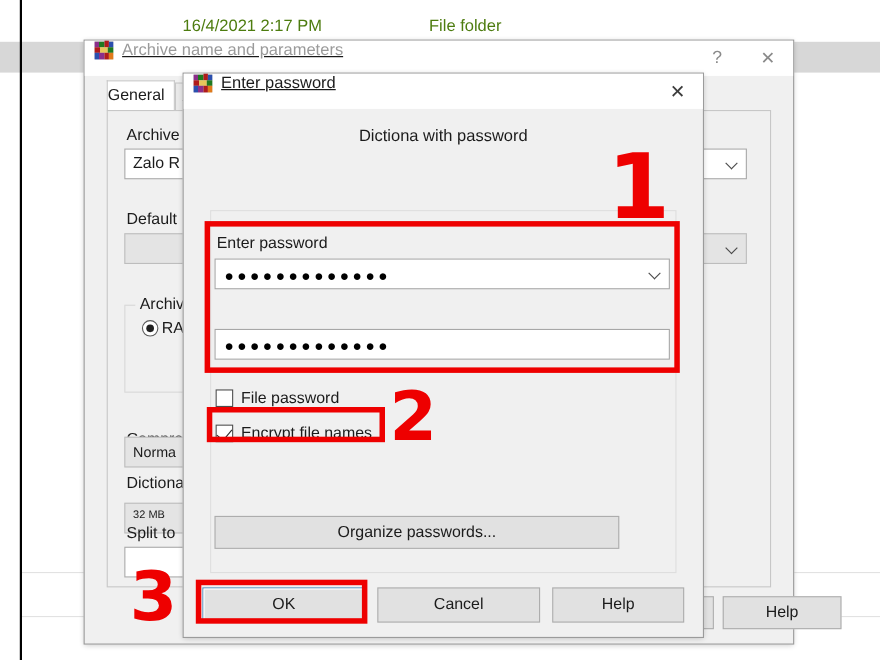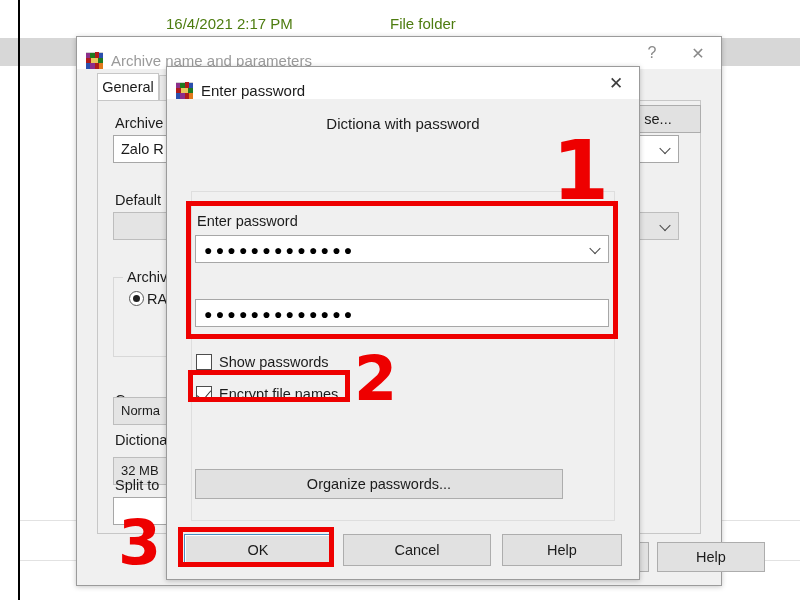--- a/index.html
+++ b/index.html
@@ -37,22 +37,23 @@
   
   .dlg {
     position: absolute;
     background: #f0f0f0;
     border: 1px solid #9b9b9b;
     box-shadow: 0 1px 5px rgba(0,0,0,0.22);
   }
   .dlg-title {
     height: 32px;
     background: #ffffff;
-    display: flex; align-items: flex-end;
+    display: flex; align-items: flex-start;
     position: relative;
+    text-decoration: underline;
   }
   .dlg-title-text {
     font-size: 15px;
     margin-left: 8px;
     white-space: nowrap;
   }
   .dlg-title-text.inactive { color: #9a9a9a; }
   .dlg-title-text.active   { color: #1b1b1b; }
   .titlebtn {
     position: absolute; top: 0; height: 32px; width: 46px;
@@ -160,21 +161,21 @@
     border-right: 1.8px solid #2b2b2b;
     border-bottom: 1.8px solid #2b2b2b;
     transform: rotate(40deg);
   }
   .tab {
     position: absolute;
     background: #ffffff;
     border: 1px solid #c7c7c7;
     border-bottom-color: #ffffff;
     box-sizing: border-box;
-    display: flex; align-items: center; justify-content: center;
+    display: flex; align-items: center; 
     font-size: 14.5px; color: #1b1b1b;
   }
   .dots {
     position: absolute;
     font-size: 14px;
     letter-spacing: 3.2px;
     color: #000;
     white-space: nowrap;
   }
 
@@ -236,42 +237,39 @@
       <span>A</span>
     </div>
 
     <div style="position:absolute; left:20px; top:63px; width:604px; height:434px; border:1px solid #c7c7c7; background:#f0f0f0; box-sizing:border-box;"></div>
 
     <div class="lbl" style="left:38px; top:78px;">Archive</div>
     <div class="combo" style="left:36px; top:98px; width:566px; height:28px;">
       <span style="position:absolute; left:7px; top:5px; font-size:14.5px; color:#1b1b1b;">Zalo R</span>
       <span class="combo-arrow"></span>
     </div>
-    <div class="btn" style="left:538px; top:68px; width:86px; height:28px;">
-      <span>se...</span>
-    </div>
 
     <div class="lbl" style="left:38px; top:155px;">Default</div>
     <div class="combo gray" style="left:36px; top:175px; width:566px; height:28px;">
       <span class="combo-arrow"></span>
     </div>
 
     <div class="groupbox" style="left:36px; top:240px; width:180px; height:80px;"></div>
     <div class="grouptitle" style="left:46px; top:232px;">Archiv</div>
     <div class="radio checked" style="left:52px; top:254px;"></div>
     <div class="lbl" style="left:70px; top:254px;">RA</div>
 
     <div class="lbl" style="left:38px; top:340px;margin-top:15px;">Compre</div>
     <div class="combo gray" style="left:36px; top:360px; width:180px; height:28px;">
       <span style="position:absolute; left:7px; top:5px; font-size:13px; color:#1b1b1b;">Norma</span>
     </div>
 
     <div class="lbl" style="left:38px; top:395px;">Dictiona</div>
     <div class="combo gray" style="left:36px; top:420px; width:180px; height:28px;">
-      <span style="position:absolute; left:7px; top:5px; font-size:13px; color:#1b1b1b;text-align:center;">32 MB</span>
+      <span style="position:absolute; left:7px; top:5px; font-size:10px; color:#1b1b1b;text-align:center;">32 MB</span>
     </div>
 
     <div class="lbl" style="left:38px; top:440px;">Split to</div>
     <div class="txtbox" style="left:36px; top:460px; width:180px; height:28px;"></div>
 
     <div class="btn" style="left:348px; top:505px; width:108px; height:30px;">
       <span>OK</span>
     </div>
     <div class="btn" style="left:464px; top:505px; width:108px; height:30px;">
       <span>Cancel</span>
@@ -309,21 +307,21 @@
     <div class="combo" style="left:28px; top:168px; width:414px; height:28px;">
       <span class="dots" style="left:8px; top:6px;">●●●●●●●●●●●●●</span>
       <span class="combo-arrow"></span>
     </div>
 
     <div class="txtbox" style="left:28px; top:232px; width:414px; height:28px;">
       <span class="dots" style="left:8px; top:6px;">●●●●●●●●●●●●●</span>
     </div>
 
     <div class="checkbox" style="left:29px; top:287px;"></div>
-    <div class="lbl" style="left:52px; top:287px;">Show passwords</div>
+    <div class="lbl" style="left:52px; top:287px;">File password</div>
 
     <div class="checkbox" style="left:29px; top:319px;">
       <span class="checkmark"></span>
     </div>
     <div class="lbl" style="left:52px; top:319px;text-decoration:underline;">Encrypt file names</div>
 
     <div class="btn" style="left:28px; top:402px; width:368px; height:30px;">
       <span>Organize passwords...</span>
     </div>
 

